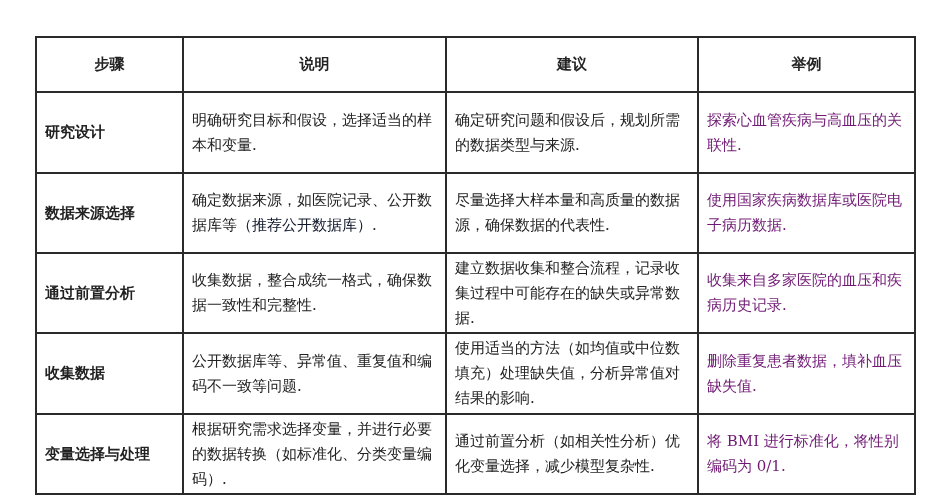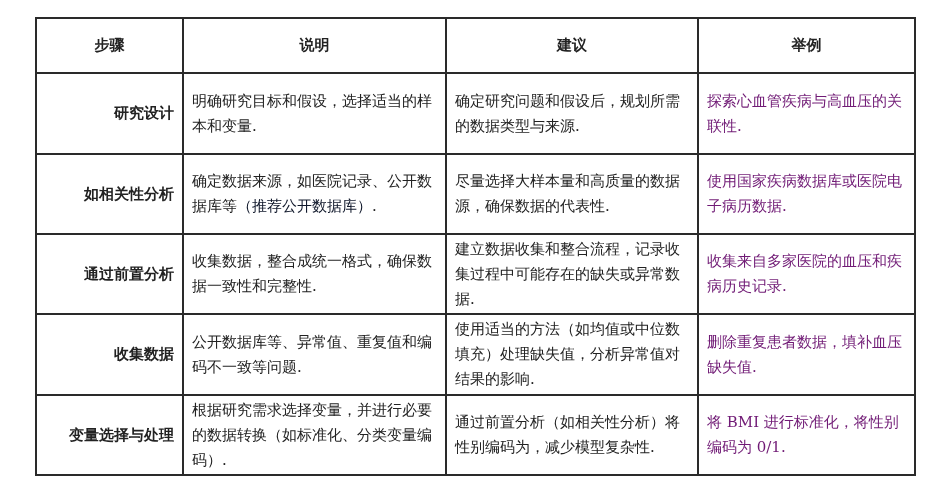--- a/index.html
+++ b/index.html
@@ -1,36 +1,36 @@
 <!DOCTYPE html>
 <html><head>
   <meta charset="utf-8">
   <style>
     html, body { margin: 0; padding: 0; background: #ffffff; }
     body { width: 948px; height: 500px; position: relative; overflow: hidden;
            font-family: "DejaVu Serif", "Liberation Serif", serif; color: #222; }
     table.steps {
-      position: absolute; left: 35px; top: 17px;
+      position: absolute; left: 35px; top: 36px;
       border-collapse: collapse; table-layout: fixed;
       width: 879px;
     }
     table.steps td, table.steps th {
       border: 2px solid #2a2a2a;
       padding: 0 8px;
       vertical-align: middle;
       font-size: 15px;
       line-height: 25px;
     }
     table.steps th {
       height: 53px;
       font-family: "DejaVu Sans", "Liberation Sans", sans-serif;
       font-weight: bold; text-align: center; font-size: 15px;
     }
     td.step {
-      text-align: right; font-weight: bold;
+      text-align: left; font-weight: bold;
       font-family: "DejaVu Sans", "Liberation Sans", sans-serif;
       margin-top: 20px;
     }
     td.ex { color: #701a75; padding-left: 10px; }
     .hl { color: #0f172a; }
     tr.r1 td { height: 79px; }
     tr.r2 td { height: 78px; }
     tr.r3 td { height: 78px; }
     tr.r4 td { height: 79px; }
     tr.r5 td { height: 78px; }
@@ -54,37 +54,37 @@
     </tr>
   </thead>
   <tbody>
     <tr class="r1">
       <td class="step">研究设计</td>
       <td><span>明确研究目标和假设，选择适当的样本和变量.</span></td>
       <td>确定研究问题和假设后，规划所需的数据类型与来源.</td>
       <td class="ex">探索心血管疾病与高血压的关联性.</td>
     </tr>
     <tr class="r2">
-      <td class="step">如相关性分析</td>
+      <td class="step">数据来源选择</td>
       <td><span>确定数据来源，如医院记录、公开数据库等</span><span class="hl">（推荐公开数据库）</span><span>.</span></td>
       <td>尽量选择大样本量和高质量的数据源，确保数据的代表性.</td>
       <td class="ex">使用国家疾病数据库或医院电子病历数据.</td>
     </tr>
     <tr class="r3">
       <td class="step">通过前置分析</td>
       <td><span>收集数据，整合成统一格式，确保数据一致性和完整性.</span></td>
       <td>建立数据收集和整合流程，记录收集过程中可能存在的缺失或异常数据.</td>
       <td class="ex">收集来自多家医院的血压和疾病历史记录.</td>
     </tr>
     <tr class="r4">
       <td class="step">收集数据</td>
       <td><span>公开数据库等、异常值、重复值和编码不一致等问题.</span></td>
       <td>使用适当的方法（如均值或中位数填充）处理缺失值，分析异常值对结果的影响.</td>
       <td class="ex">删除重复患者数据，填补血压缺失值.</td>
     </tr>
     <tr class="r5">
       <td class="step">变量选择与处理</td>
       <td><span>根据研究需求选择变量，并进行必要的数据转换（如标准化、分类变量编码）.</span></td>
-      <td>通过前置分析（如相关性分析）将性别编码为，减少模型复杂性.</td>
+      <td>通过前置分析（如相关性分析）优化变量选择，减少模型复杂性.</td>
       <td class="ex">将 BMI 进行标准化，将性别编码为 0/1.</td>
     </tr>
   </tbody>
 </table>
 
 </body></html>

